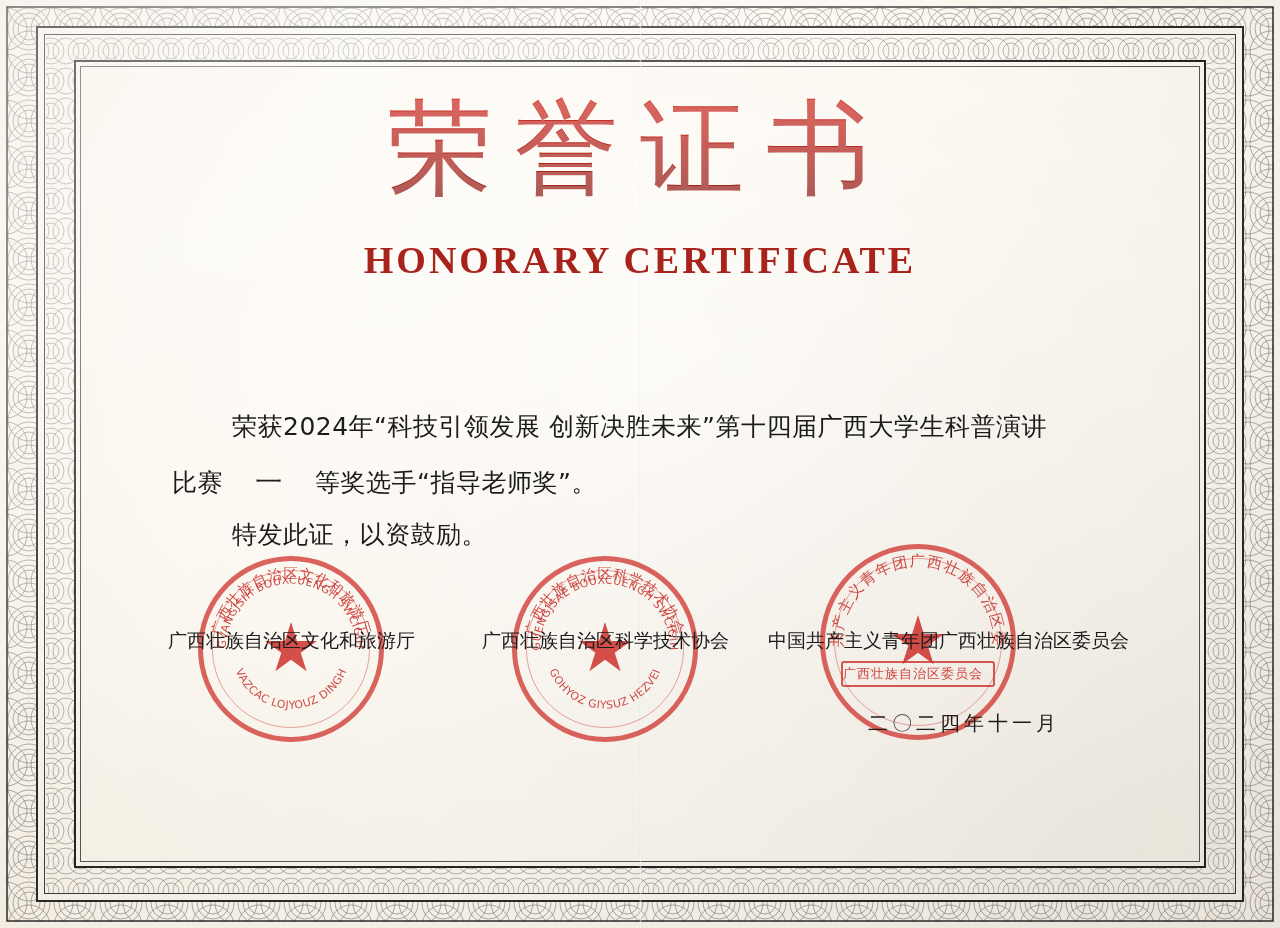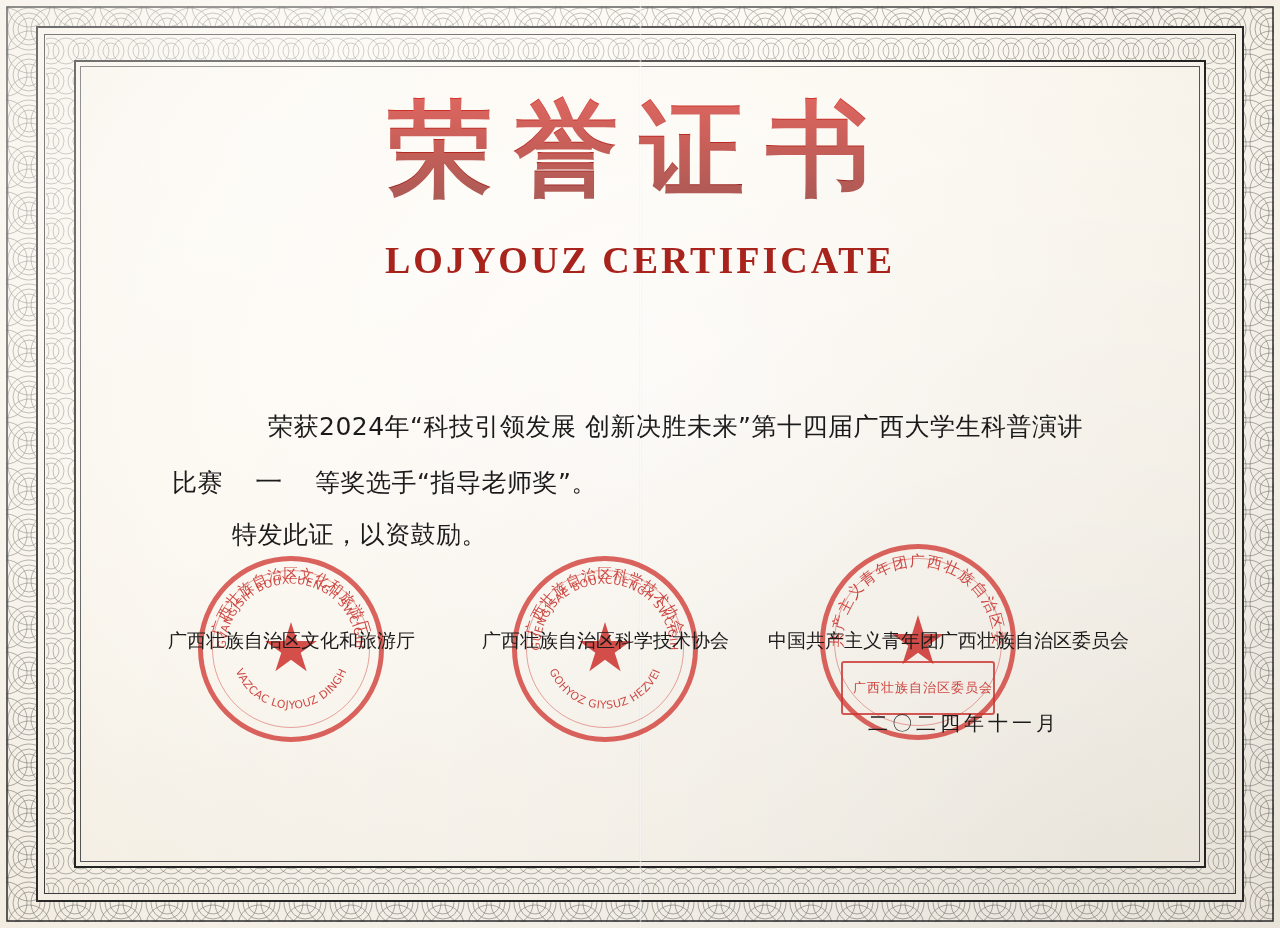--- a/index.html
+++ b/index.html
@@ -86,21 +86,21 @@
   }
 
   .title-cn {
     position: absolute;
     top: 28px;
     left: 0; right: 0;
     text-align: center;
     font-family: "DejaVu Serif", serif;
     font-size: 104px;
     letter-spacing: 22px;
-    font-weight: 700;
+    font-weight: 400;
     line-height: 1.05;
     background: linear-gradient(180deg, #d4342c 0%, #b72a22 45%, #8f231d 100%);
     -webkit-background-clip: text;
     background-clip: text;
     color: transparent;
     text-shadow: 0 1px 0 rgba(255,255,255,0.25);
   }
 
   .title-en {
     position: absolute;
@@ -134,21 +134,21 @@
   .body-line {
     position: absolute;
     left: 152px;
     width: 920px;
     font-family: "DejaVu Sans", sans-serif;
     font-size: 25px;
     color: #1b1b1b;
     letter-spacing: 0.5px;
     line-height: 1.5;
   }
-  .line-1 { top: 342px; text-indent: 0; margin-left: 36px; }
+  .line-1 { top: 342px; text-indent: 0; }
   .line-2 { top: 396px; left: 92px; width: 980px; }
   .line-3 { top: 450px; }
 
   .line-2 .rank-blank {
     display: inline-block;
     min-width: 92px;
     text-align: center;
     font-family: "DejaVu Serif", serif;
     font-size: 27px;
   }
@@ -196,26 +196,26 @@
   .seal-3 { left: 740px; top: 478px; width: 196px; height: 196px; }
 
   .seal-3 .inner-box {
     position: absolute;
     left: 50%;
     top: 112px;
     transform: translateX(-50%);
     width: 150px;
     border: 2px solid rgba(186, 32, 28, 0.82);
     border-radius: 3px;
-    text-align: right;
+    text-align: left;
     font-family: "DejaVu Sans", sans-serif;
     font-size: 13px;
     letter-spacing: 1px;
     color: rgba(186, 32, 28, 0.92);
-    padding: 16px 0;
+    padding: 2px 0;
   }
 
   .org-label {
     position: absolute;
     font-family: "DejaVu Sans", sans-serif;
     font-size: 19px;
     color: #1b1b1b;
     white-space: nowrap;
   }
   .org-1 { left: 88px;  top: 562px; }
@@ -278,21 +278,21 @@
   <div class="frame-line-3"></div>
   <div class="frame-line-4"></div>
 
   <div class="fold"></div>
   <div class="paper-shade"></div>
 
   <div class="content">
 
     <div class="title-cn">荣誉证书</div>
 
-    <div class="title-en">LOJYOUZ CERTIFICATE</div>
+    <div class="title-en">HONORARY CERTIFICATE</div>
 
 
     <div class="body-line line-1">荣获2024年“科技引领发展  创新决胜未来”第十四届广西大学生科普演讲</div>
 
     <div class="body-line line-3">特发此证，以资鼓励。</div>
 
     <div class="body-line line-2">
       <span>比赛</span><span class="rank-blank">一</span><span>等奖选手“指导老师奖”。</span>
     </div>
 

